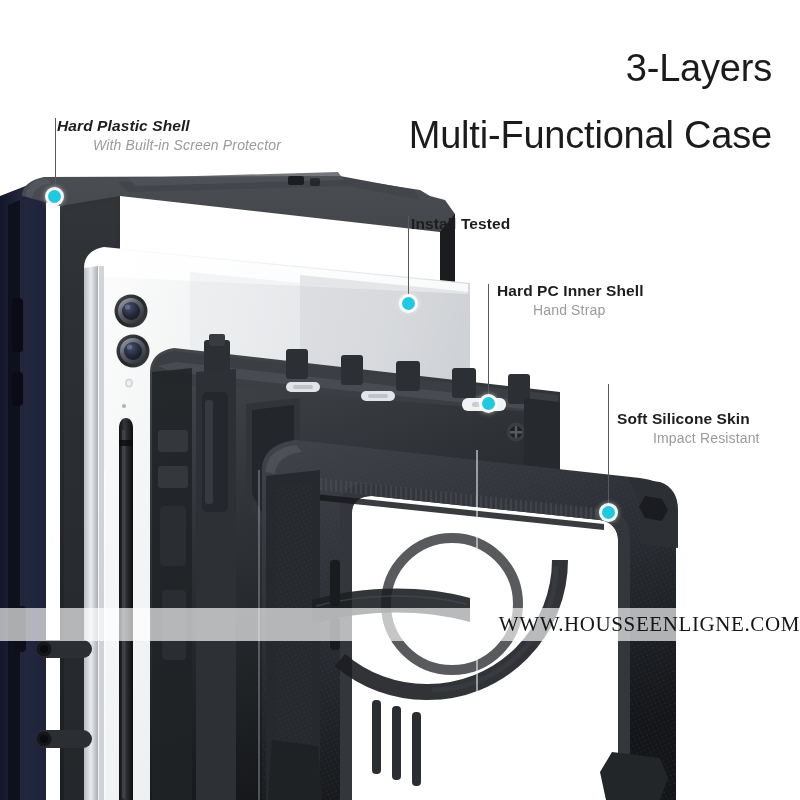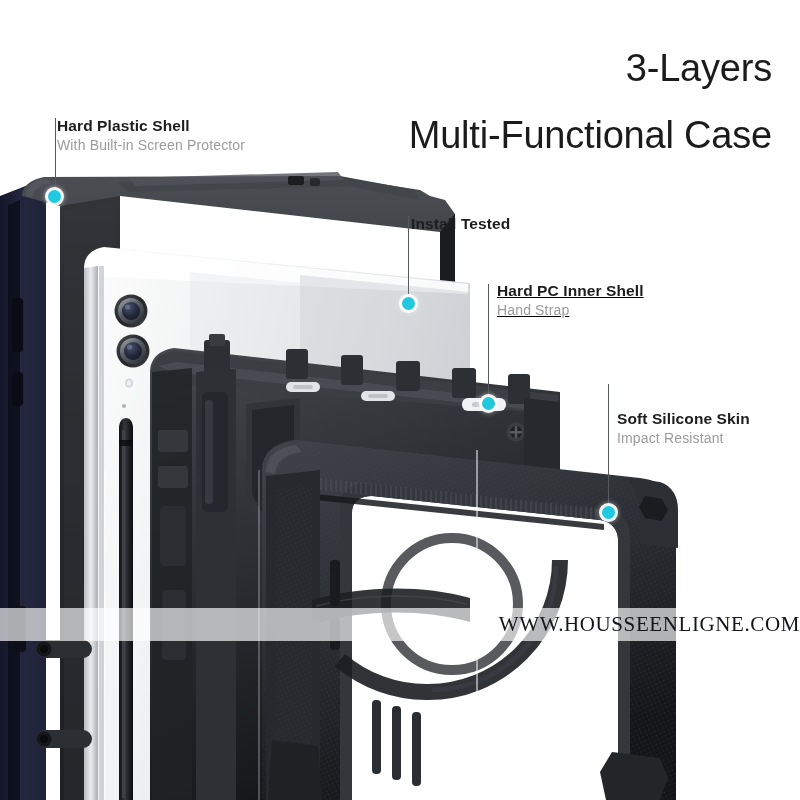--- a/index.html
+++ b/index.html
@@ -50,20 +50,21 @@
     line-height: 1.35;
   }
   .callout .c-sub {
     display: block;
     font-size: 14px;
     font-weight: 400;
     color: #9b9b9b;
     letter-spacing: 0.15px;
     white-space: nowrap;
     line-height: 1.28;
+    padding-left: 36px;
   }
 
   
   .leader {
     position: absolute;
     width: 1px;
     background: #555a5f;
   }
   .dot {
     position: absolute;
@@ -414,34 +415,34 @@
   </svg>
 
   <div class="wm-band"></div>
   <div class="wm-text">WWW.HOUSSEENLIGNE.COM</div>
 
   <div class="title-block">
     <span class="title-line">3-Layers</span>
     <span class="title-line">Multi-Functional Case</span>
   </div>
 
-  <div class="callout" style="left:57px; top:116px;">
+  <div class="callout" style="left:57px; top:116px;font-style:italic;">
     <span class="c-title">Hard Plastic Shell</span>
     <span class="c-sub">With Built-in Screen Protector</span>
   </div>
   <div class="leader" style="left:55px; top:118px; height:79px;"></div>
   <div class="dot" style="left:48px; top:190px;"></div>
 
   <div class="callout" style="left:411px; top:214px;">
     <span class="c-title">Install Tested</span>
   </div>
   <div class="leader" style="left:408px; top:216px; height:87px;"></div>
   <div class="dot" style="left:402px; top:297px;"></div>
 
-  <div class="callout" style="left:497px; top:281px;text-decoration:underline;">
+  <div class="callout" style="left:497px; top:281px;">
     <span class="c-title">Hard PC Inner Shell</span>
     <span class="c-sub">Hand Strap</span>
   </div>
   <div class="leader" style="left:488px; top:284px; height:119px;"></div>
   <div class="dot" style="left:482px; top:397px;"></div>
 
   <div class="callout" style="left:617px; top:381px;margin-top:28px;">
     <span class="c-title">Soft Silicone Skin</span>
     <span class="c-sub">Impact Resistant</span>
   </div>

